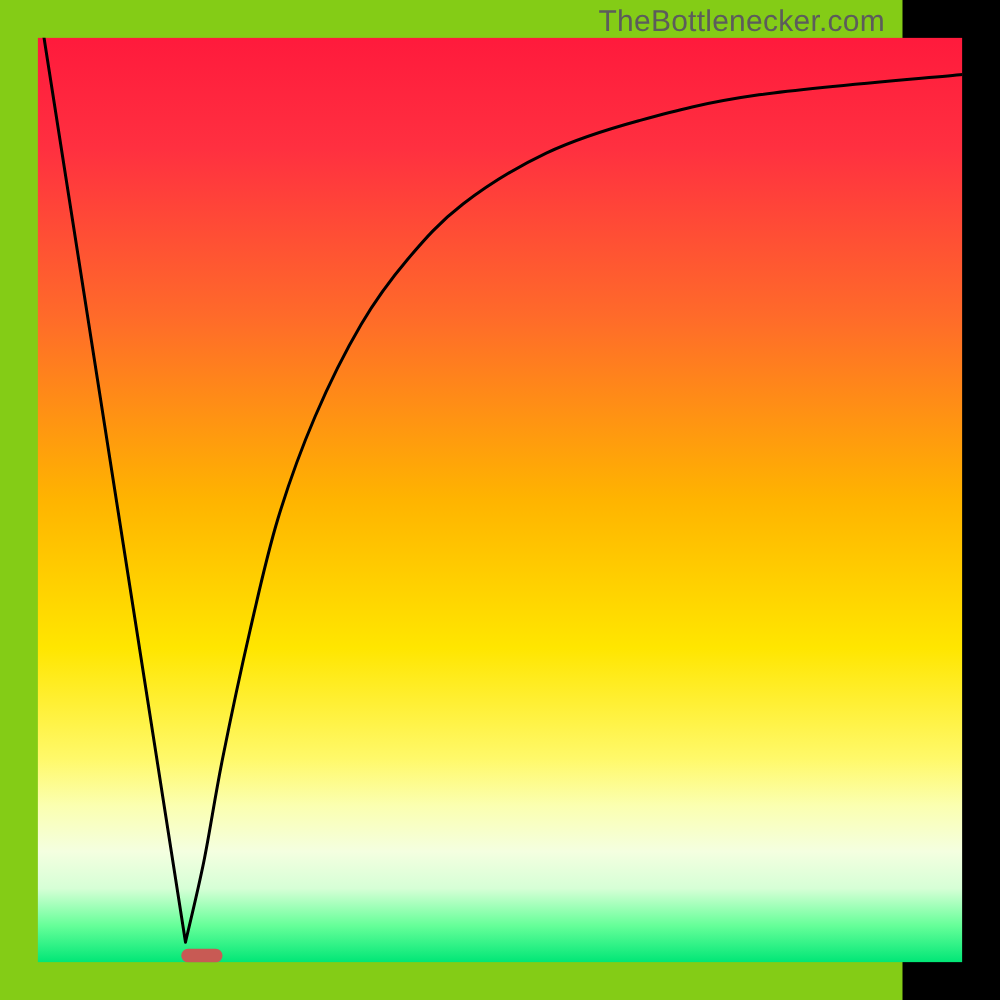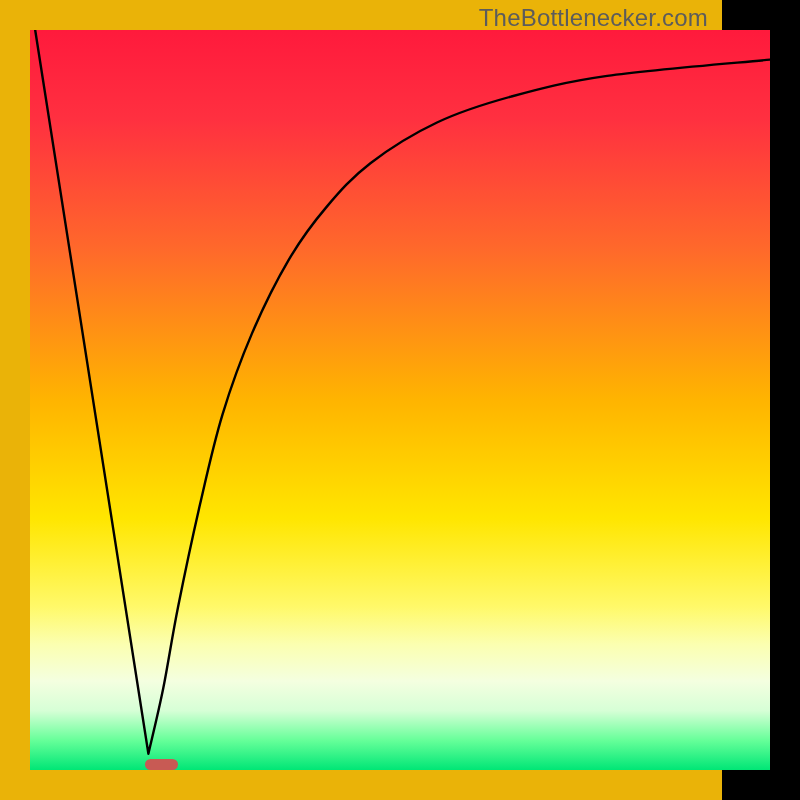--- a/index.html
+++ b/index.html
@@ -10,21 +10,21 @@
     overflow: hidden;
     background: #000;
     font-family: Arial, Helvetica, sans-serif;
   }
   .frame {
     position: absolute;
     top: 0;
     left: 0;
     width: 722px;
     height: 800px;
-    background: #eab308;
+    background: #84cc16;
   }
   .plot-area {
     position: absolute;
     top: 30px;
     left: 30px;
     width: 740px;
     height: 740px;
     overflow: hidden;
   }
   .gradient-bg {

